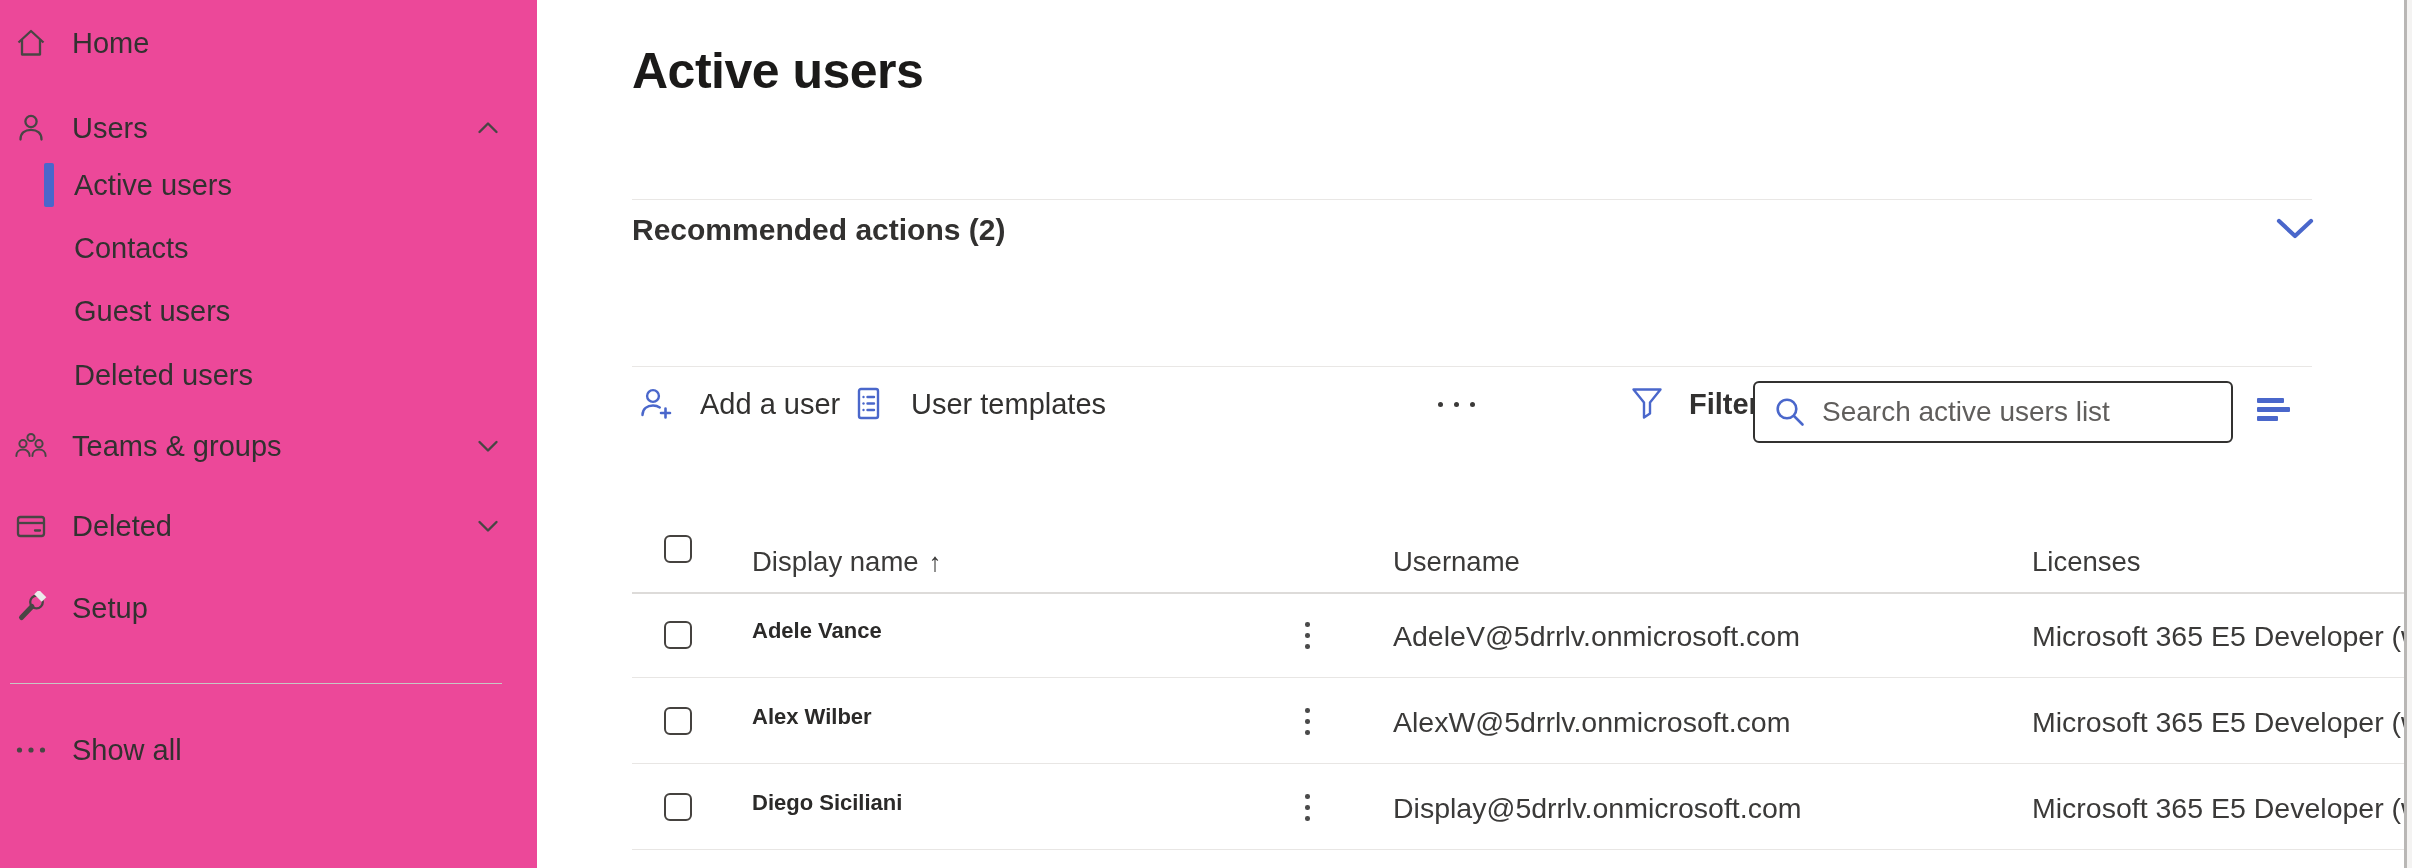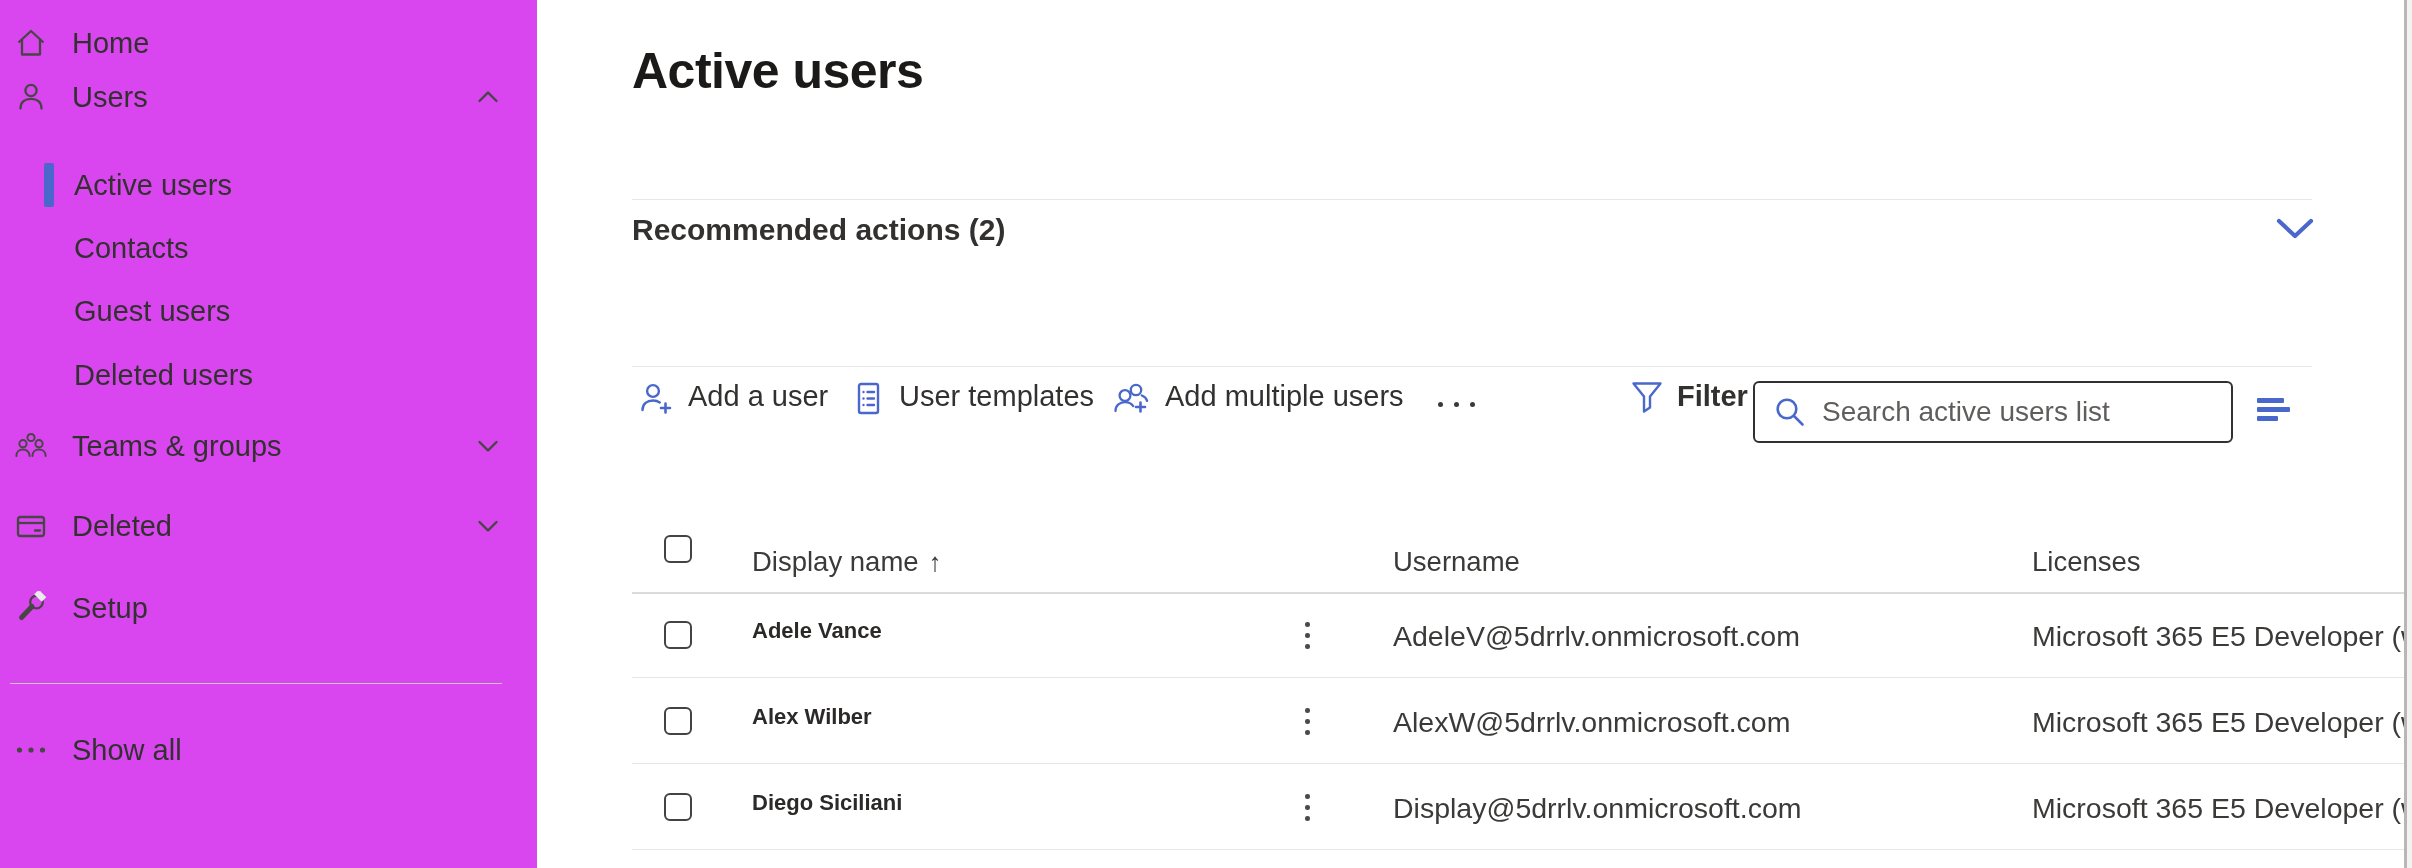--- a/index.html
+++ b/index.html
@@ -1,38 +1,38 @@
 <!DOCTYPE html>
 <html><head>
 <meta charset="utf-8">
 <style>
   * { margin:0; padding:0; box-sizing:border-box; }
   html,body { width:2412px; height:868px; overflow:hidden; background:#ffffff;
               font-family:"Liberation Sans", sans-serif; color:#323130; }
 
   
-  #sidebar { position:absolute; left:0; top:0; width:537px; height:868px; background:#d946ef; }
+  #sidebar { position:absolute; left:0; top:0; width:537px; height:868px; background:#ec4899; }
   .nav-item { position:absolute; left:0; width:537px; height:60px; display:flex; align-items:center; cursor:pointer; }
   .nav-item .ic { position:absolute; left:14px; width:34px; height:34px; display:flex; align-items:center; justify-content:center; }
   .nav-item .lbl { position:absolute; left:72px; font-size:29px; color:#323130; white-space:nowrap; }
   .nav-item.sub .lbl { left:74px; }
   .nav-item .chev { position:absolute; right:38px; width:22px; height:18px; }
   .sel-bar { position:absolute; left:44px; top:8px; width:10px; height:44px; background:#4a67cb; border-radius:2px; }
   #side-divider { position:absolute; left:10px; top:683px; width:492px; height:1px; background:#c8c6c4; }
 
   
   #main { position:absolute; left:537px; top:0; width:1875px; height:868px; background:#fff; }
   #page-title { position:absolute; left:95px; top:42px; font-size:50px; font-weight:700; color:#1b1a19; letter-spacing:-0.5px; }
   .h-divider { position:absolute; left:95px; width:1680px; height:1px; background:#e9e7e5; }
   #rec-row { position:absolute; left:95px; top:205px; width:1680px; height:50px; cursor:pointer; }
   #rec-label { position:absolute; left:0; top:8px; font-size:30px; font-weight:700; color:#323130; }
   #rec-chevron { position:absolute; left:1644px; top:12px; }
 
   
-  .tb-btn { position:absolute; top:380px; height:48px; display:flex; gap:14px; cursor:pointer; }
+  .tb-btn { position:absolute; top:380px; height:48px; display:flex; align-items:center; gap:26px; cursor:pointer; }
   .tb-btn .lbl { font-size:29px; color:#323130; white-space:nowrap; }
   .dots-h { display:flex; gap:11px; align-items:center; }
   .dots-h i { width:5px; height:5px; border-radius:50%; background:#3b3a39; }
   #filter-btn .lbl { font-weight:600; }
   #search-box { position:absolute; left:1216px; top:381px; width:480px; height:62px; border:2.5px solid #323130;
                 border-radius:6px; display:flex; align-items:center; padding-left:18px; gap:15px; background:#fff; }
   #search-input { border:none; outline:none; font-size:28px; color:#605e5c; width:360px; background:transparent;
                   font-family:"Liberation Sans", sans-serif; }
   #search-input::placeholder { color:#605e5c; opacity:1; }
   #sort-lines { position:absolute; left:1720px; top:398px; width:34px; height:24px; cursor:pointer; }
@@ -71,21 +71,21 @@
   <div class="nav-item" style="top:13px">
     <span class="ic">
       <svg width="34" height="34" viewBox="0 0 34 34" fill="none" stroke="#484644" stroke-width="2.3" stroke-linejoin="round">
         <path d="M4.5 16.5 L17 5 L29.5 16.5"></path>
           <path d="M8 13.8 V28.5 H26 V13.8"></path>
       </svg>
     </span>
     <span class="lbl">Home</span>
   </div>
 
-  <div class="nav-item" style="top:67px">
+  <div class="nav-item" style="top:98px">
     <span class="ic">
       <svg width="34" height="34" viewBox="0 0 34 34" fill="none" stroke="#484644" stroke-width="2.3" stroke-linecap="round">
         <circle cx="17" cy="10.5" r="5.6"></circle>
           <path d="M6.5 28.5 C6.5 22 11 18.8 17 18.8 C23 18.8 27.5 22 27.5 28.5"></path>
       </svg>
     </span>
     <span class="lbl">Users</span>
     <span class="chev">
       <svg width="22" height="18" viewBox="0 0 22 18" fill="none" stroke="#484644" stroke-width="2.4" stroke-linecap="round" stroke-linejoin="round">
         <polyline points="2.5,13 11,4.5 19.5,13"></polyline>
@@ -203,32 +203,20 @@
         <rect x="8" y="4" width="19" height="29" rx="2"></rect>
         <path d="M16.5 12 H23 M16.5 18.5 H23 M16.5 25 H23" stroke-linecap="round"></path>
         <circle cx="12.5" cy="12" r="1.2" fill="#4a67cb" stroke="none"></circle>
         <circle cx="12.5" cy="18.5" r="1.2" fill="#4a67cb" stroke="none"></circle>
         <circle cx="12.5" cy="25" r="1.2" fill="#4a67cb" stroke="none"></circle>
       </svg>
     </span>
     <span class="lbl">User templates</span>
   </div>
 
-  <div class="tb-btn" style="left:576px">
-    <span>
-      <svg width="38" height="38" viewBox="0 0 38 38" fill="none" stroke="#4a67cb" stroke-width="2.3" stroke-linecap="round">
-        <circle cx="23" cy="10" r="5.2"></circle>
-        <path d="M28.8 15.5 c2.6 .9 4.5 2.8 5.3 5.4"></path>
-        <circle cx="12" cy="15.5" r="5.4"></circle>
-        <path d="M2.5 31 c0-5.8 4.4-8.9 9.5-8.9 c3.6 0 6.6 1.5 8.2 4"></path>
-        <path d="M27.5 22.5 V31.5 M23 27 H32" stroke-width="2.6"></path>
-      </svg>
-    </span>
-    <span class="lbl">Add multiple users</span>
-  </div>
 
   <div class="tb-btn" style="left:901px">
     <span class="dots-h">
         <i></i>
         <i></i>
         <i></i>
       </span>
   </div>
 
   <div class="tb-btn" style="left:1094px" id="filter-btn">

